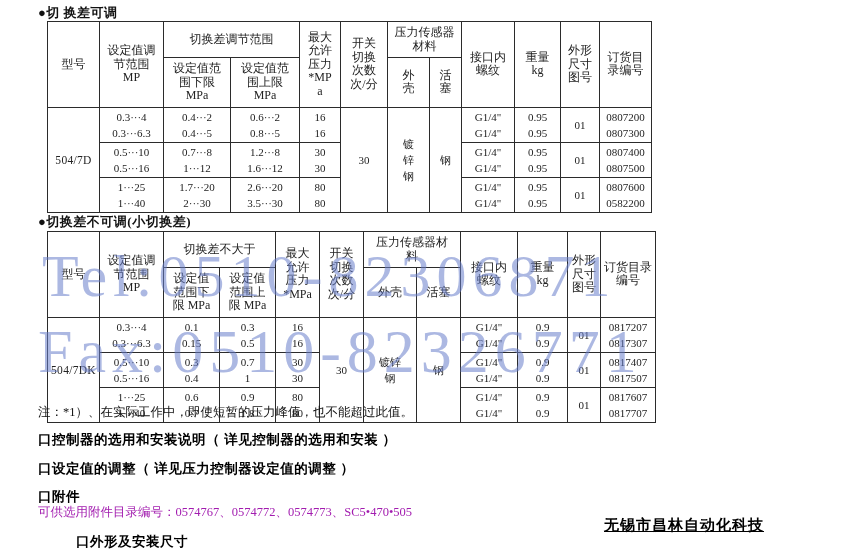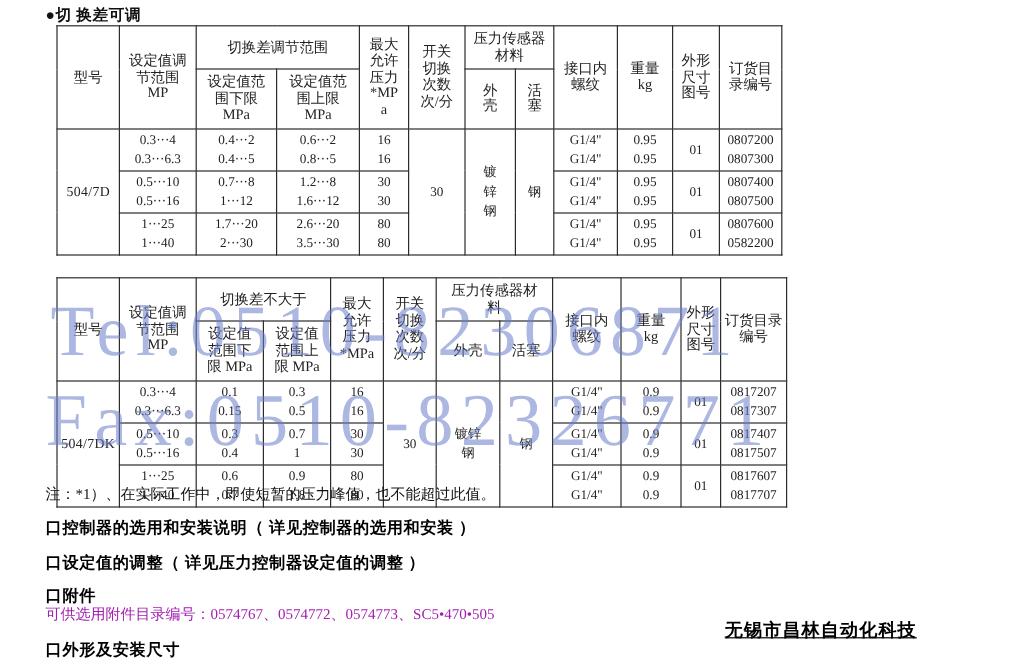--- a/index.html
+++ b/index.html
@@ -84,21 +84,21 @@
     left: 38px;
     font-family: "Liberation Sans", "DejaVu Sans", sans-serif;
     font-weight: bold;
     font-size: 13.5px;
     color: #000;
     letter-spacing: 0.5px;
   }
   .h-controller { top: 431px; }
   .h-setpoint  { top: 460px; }
   .h-accessory { top: 488px; }
-  .h-dims      { top: 533px; }
+  .h-dims      { top: 533px; margin-left: 38px; }
   .accessory-text {
     position: absolute;
     left: 38px;
     top: 504px;
     font-size: 12.5px;
     color: #a21caf;
   }
   .company-name {
     position: absolute;
     right: 40px;
@@ -228,20 +228,21 @@
 G1/4"</td>
           <td>0.95
 0.95</td>
           <td>01</td>
           <td>0807600
 0582200</td>
         </tr>
       </tbody>
   </table>
 
+  <div class="section-title title-2">●切换差不可调(小切换差)</div>
 
   <table class="spec-table table-1">
     <colgroup>
       <col style="width:52px">
         <col style="width:64px">
         <col style="width:56px">
         <col style="width:56px">
       <col style="width:44px">
         <col style="width:44px">
         <col style="width:53px">

